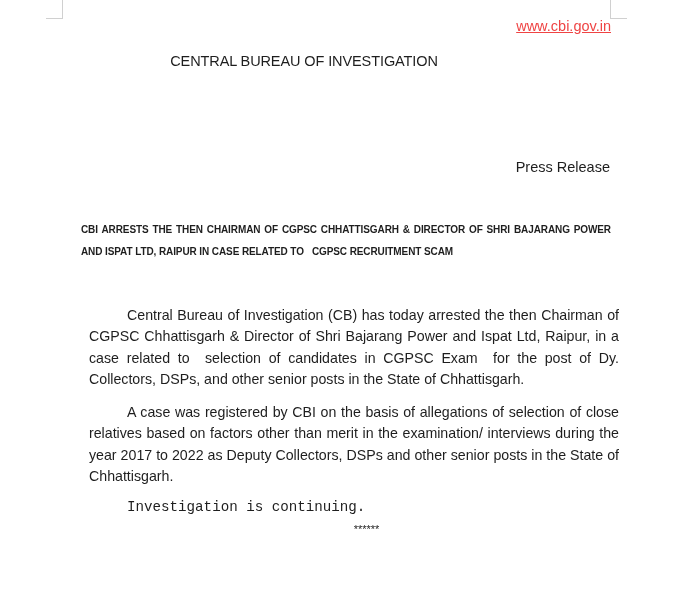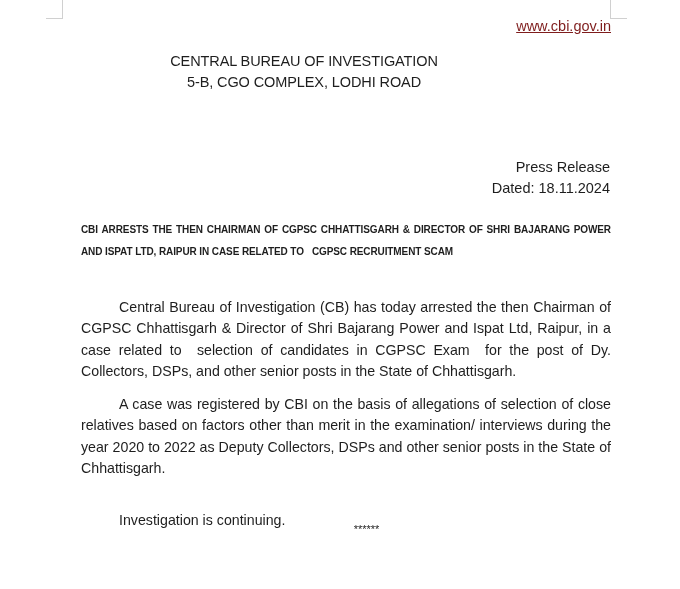--- a/index.html
+++ b/index.html
@@ -5,65 +5,63 @@
     html, body { margin: 0; padding: 0; background: #ffffff; }
     body {
       width: 680px; height: 589px; position: relative; overflow: hidden;
       font-family: "Liberation Sans", sans-serif; color: #1e1e1e;
     }
     .corner { position: absolute; border-color: #d0d0d0; border-style: solid; }
     .corner-left { left: 46px; top: 0; width: 16px; height: 18px; border-width: 0 1px 1px 0; }
     .corner-right { left: 610px; top: 0; width: 16px; height: 18px; border-width: 0 0 1px 1px; }
     .link {
       position: absolute; right: 69px; top: 18px; font-size: 14.5px;
-      color: #7f1d1d; text-decoration: underline;
+      color: #ef4444; text-decoration: underline;
     }
     .header-block {
       position: absolute; left: 0; width: 608px; top: 51px; text-align: center;
       font-size: 14.5px; line-height: 21.3px; letter-spacing: -0.1px;
     }
     .release-block {
       position: absolute; right: 70px; top: 157px; text-align: right;
       font-size: 14.5px; line-height: 21.3px; margin-left: 19px;
     }
     .headline {
       position: absolute; left: 81px; width: 530px; top: 219px;
       font-size: 10px; font-weight: bold; line-height: 21.5px;
       text-align: justify; letter-spacing: -0.1px;
     }
     .para {
       position: absolute; left: 81px; width: 530px;
-      font-size: 14.2px; line-height: 21.3px; text-align: justify; margin: 0;
+      font-size: 14.2px; line-height: 21.3px; text-align: justify; margin: 8px;
       text-indent: 38px;
     }
     .p1 { top: 297px; }
     .p2 { top: 394px; }
-    .p3 { top: 510px; }
+    .p3 { top: 489px; font-family: Liberation Mono, monospace; }
     .stars {
       position: absolute; left: 0; width: 733px; top: 523px; text-align: center;
       font-size: 11px;
     }
   </style>
 </head>
 <body>
 
 <div class="corner corner-left"></div>
 <div class="corner corner-right"></div>
 
 <a class="link">www.cbi.gov.in</a>
 
 <div class="header-block">
   <div>CENTRAL BUREAU OF INVESTIGATION</div>
-  <div>5-B, CGO COMPLEX, LODHI ROAD</div>
 </div>
 
 <div class="release-block">
   <div>Press Release</div>
-  <div>Dated: 18.11.2024</div>
 </div>
 
 <div class="headline">CBI ARRESTS THE THEN CHAIRMAN OF CGPSC CHHATTISGARH &amp; DIRECTOR OF SHRI BAJARANG POWER AND ISPAT LTD, RAIPUR IN CASE RELATED TO &nbsp; CGPSC RECRUITMENT SCAM</div>
 
 <p class="para p1">Central Bureau of Investigation (CB) has today arrested the then Chairman of CGPSC Chhattisgarh &amp; Director of Shri Bajarang Power and Ispat Ltd, Raipur, in a case related to &nbsp;selection of candidates in CGPSC Exam &nbsp;for the post of Dy. Collectors, DSPs, and other senior posts in the State of Chhattisgarh.</p>
-<p class="para p2">A case was registered by CBI on the basis of allegations of selection of close relatives based on factors other than merit in the examination/ interviews during the year 2020 to 2022 as Deputy Collectors, DSPs and other senior posts in the State of Chhattisgarh.</p>
+<p class="para p2">A case was registered by CBI on the basis of allegations of selection of close relatives based on factors other than merit in the examination/ interviews during the year 2017 to 2022 as Deputy Collectors, DSPs and other senior posts in the State of Chhattisgarh.</p>
 <p class="para p3">Investigation is continuing.</p>
 
 <div class="stars">******</div>
 
 </body></html>

